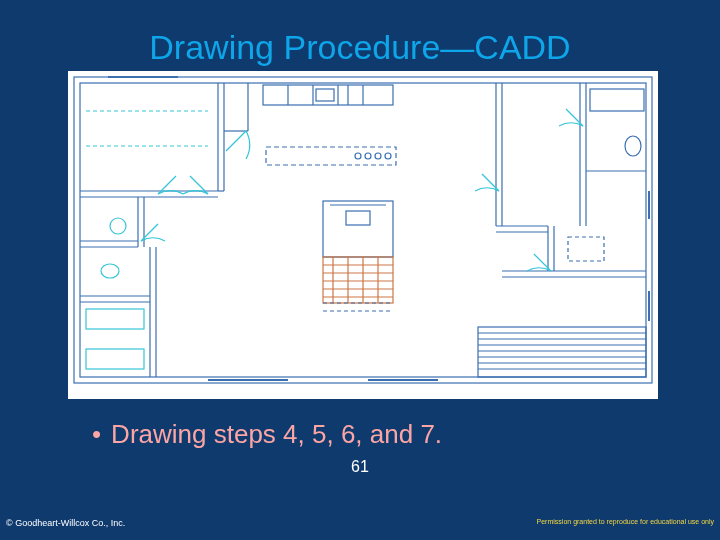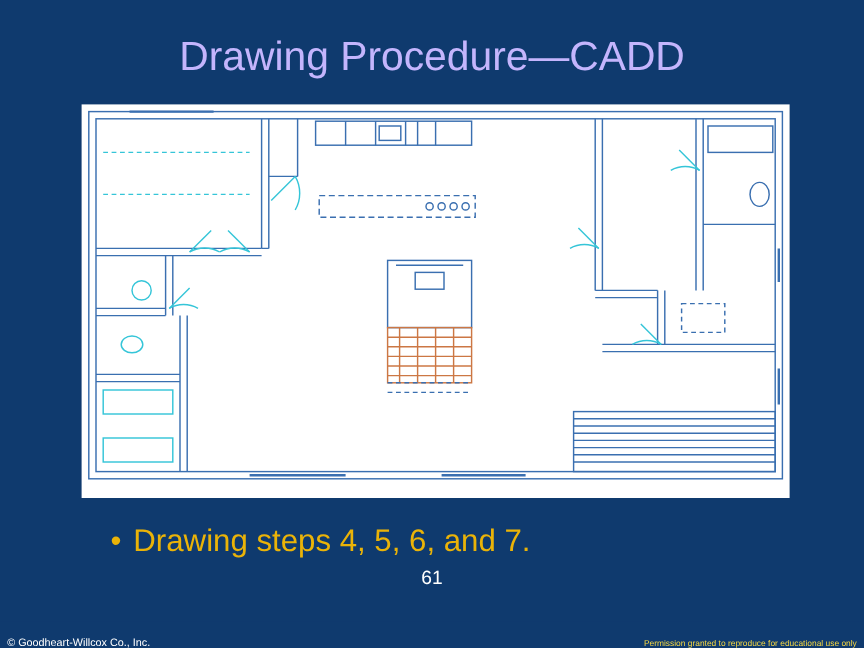--- a/index.html
+++ b/index.html
@@ -7,38 +7,38 @@
     width: 720px;
     height: 540px;
     background: #0f3a6e;
     font-family: Arial, Helvetica, sans-serif;
     position: relative;
     overflow: hidden;
   }
   .title {
     text-align: center;
     font-size: 34px;
-    color: #c4b5fd;
+    color: #0ea5e9;
     padding-top: 28px;
-    padding-bottom: 20px;
+    padding-bottom: 4px;
     font-weight: normal;
   }
   .floorplan-container {
     width: 590px;
     height: 328px;
     background: #ffffff;
     margin-left: 68px;
     position: relative;
   }
   .floorplan-svg {
     width: 100%;
     height: 100%;
   }
   .bullet-line {
-    color: #eab308;
+    color: #fca5a5;
     font-size: 26px;
     margin-left: 92px;
     margin-top: 20px;
     font-weight: normal;
   }
   .bullet-dot {
     font-size: 26px;
     margin-right: 10px;
   }
   .page-num {
@@ -49,21 +49,21 @@
   }
   .footer {
     position: absolute;
     bottom: 0;
     left: 0;
     right: 0;
     height: 22px;
     background: #0f3a6e;
     display: flex;
     justify-content: space-between;
-    align-items: flex-end;
+    align-items: flex-start;
     padding: 0 6px;
   }
   .footer-left {
     color: #ffffff;
     font-size: 9px;
   }
   .footer-right {
     color: #f5d742;
     font-size: 7px;
   }

